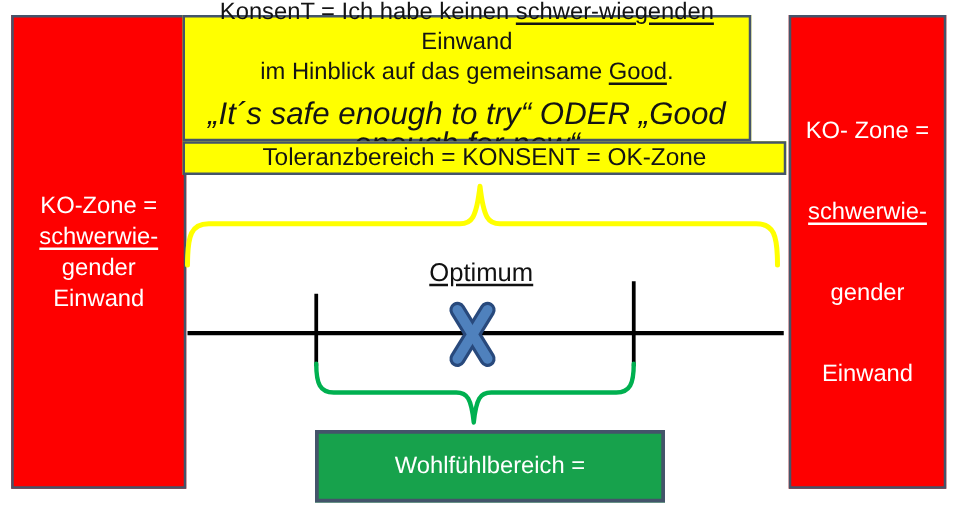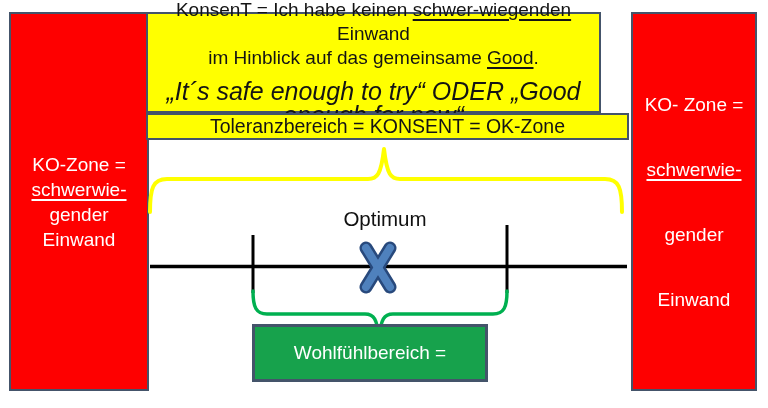--- a/index.html
+++ b/index.html
@@ -30,21 +30,21 @@
   }
   .konsens-panel{
     background:var(--green-box);color:#ffffff;
     border:3px solid var(--border-slate);
     font-size:19px;line-height:26px;
   }
   .u-black{text-decoration:underline;text-decoration-thickness:2px;text-underline-offset:3px;}
   .u-white{text-decoration:underline;text-decoration-thickness:1.5px;text-underline-offset:3px;}
   .optimum{
     position:absolute;left:285px;top:207px;width:200px;
-    text-align:center;font-size:20.5px;color:#111111;
+    text-align:center;font-size:20.5px;color:#111111;text-decoration:underline;
   }
   svg.overlay{position:absolute;left:0;top:0;pointer-events:none;}
   .brace-yellow{fill:none;stroke:var(--yellow);stroke-width:4;stroke-linecap:round;stroke-linejoin:round;}
   .brace-green{fill:none;stroke:var(--green-brace);stroke-width:3.5;stroke-linecap:round;stroke-linejoin:round;}
   .axis-black{stroke:#000000;stroke-width:3.5;}
   .tick-black{stroke:#000000;stroke-width:3;}
   .x-outline{stroke:var(--x-outline);stroke-width:13;stroke-linecap:round;}
   .x-fill{stroke:var(--x-fill);stroke-width:8;stroke-linecap:round;}
 </style>
 </head>
@@ -87,17 +87,17 @@
     <path class="brace-green" d="M253,291 C253,307 256,314 267,314 L365,314 C374,314 377,319 379,338
              C381,319 384,314 393,314 L493,314 C504,314 507,307 507,291"></path>
     <g>
       <line class="x-outline" x1="366" y1="248" x2="390" y2="287"></line>
       <line class="x-outline" x1="390" y1="248" x2="366" y2="287"></line>
       <line class="x-fill" x1="366" y1="248" x2="390" y2="287"></line>
       <line class="x-fill" x1="390" y1="248" x2="366" y2="287"></line>
     </g>
   </svg>
 
-  <div class="panel konsens-panel" style="left:252px;top:324px;width:236px;height:58px;">
+  <div class="panel konsens-panel" style="left:252px;top:344px;width:280px;height:58px;">
     <div>Wohlfühlbereich =</div>
   </div>
 
 </div>
 
 </body></html>

